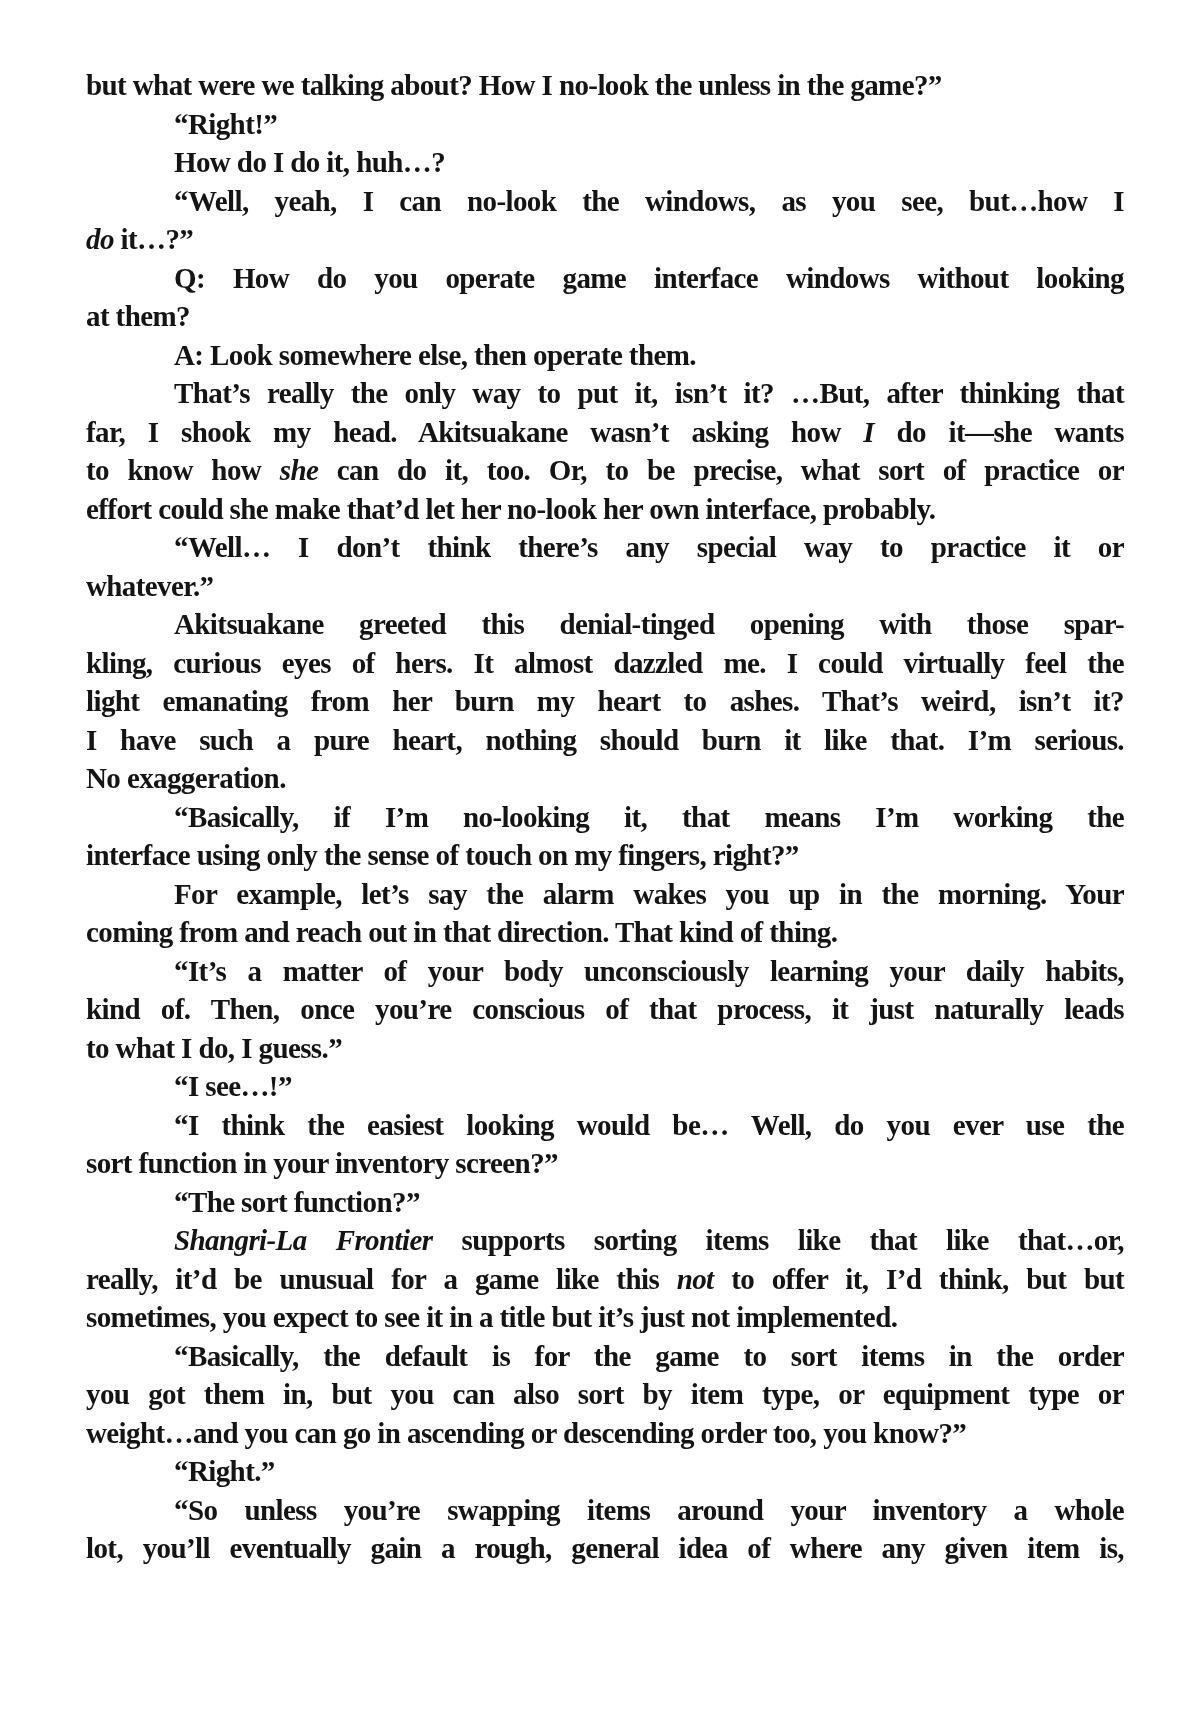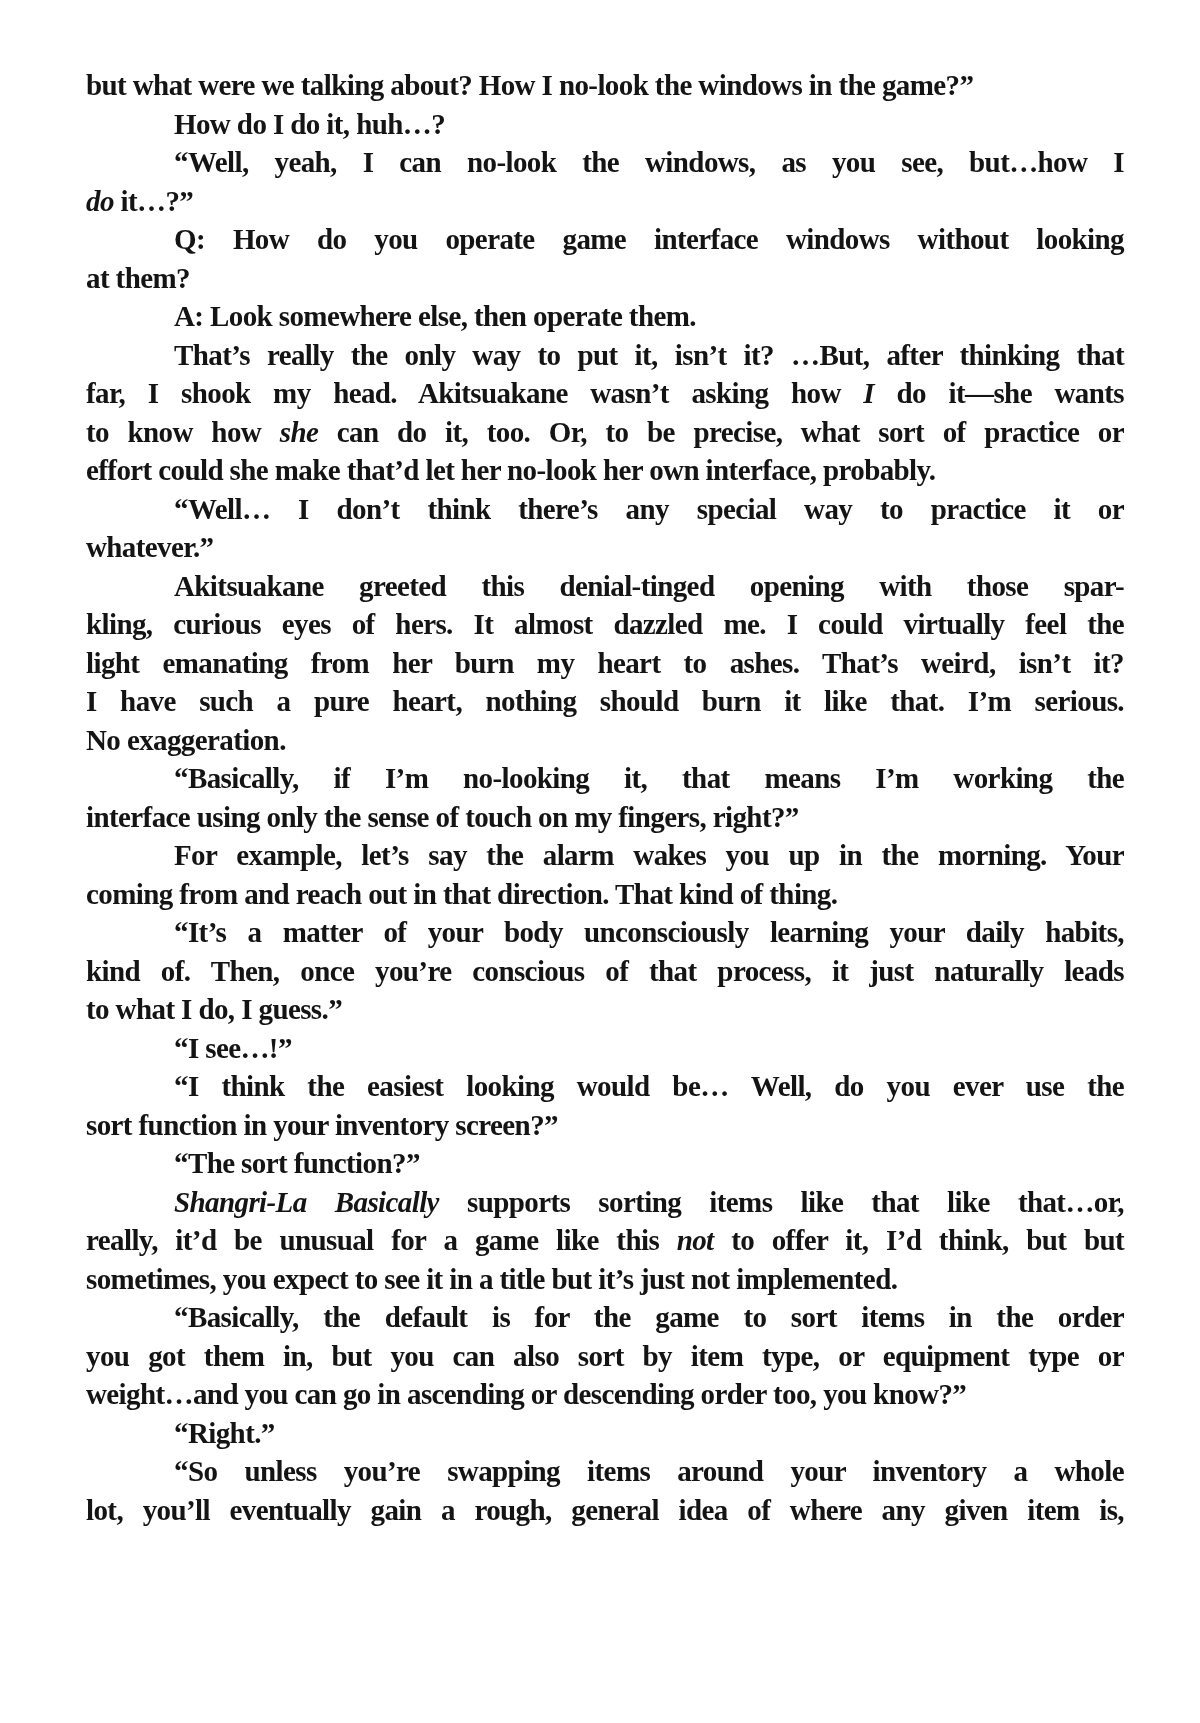--- a/index.html
+++ b/index.html
@@ -41,21 +41,22 @@
   .line i {
     font-style: italic;
     margin-top: 20px;
   }
 </style>
 </head>
 <body>
 
 <div class="page">
   <div class="text-block" style="color: rgb(20, 20, 20);">
-      <div class="line end">but what were we talking about? How I no-look the windows in the game?”</div>
+      <div class="line end">but what were we talking about? How I no-look the unless in the game?”</div>
+      <div class="line indent end">“Right!”</div>
       <div class="line indent end">How do I do it, huh…?</div>
       <div class="line indent">“Well, yeah, I can no-look the windows, as you see, but…how I</div>
       <div class="line end"><i>do</i> it…?”</div>
       <div class="line indent">Q: How do you operate game interface windows without looking</div>
       <div class="line end">at them?</div>
       <div class="line indent end">A: Look somewhere else, then operate them.</div>
       <div class="line indent">That’s really the only way to put it, isn’t it? …But, after thinking that</div>
       <div class="line">far, I shook my head. Akitsuakane wasn’t asking how <i>I</i> do it—she wants</div>
       <div class="line">to know how <i>she</i> can do it, too. Or, to be precise, what sort of practice or</div>
       <div class="line end">effort could she make that’d let her no-look her own interface, probably.</div>
@@ -70,21 +71,21 @@
       <div class="line end">interface using only the sense of touch on my fingers, right?”</div>
       <div class="line indent">For example, let’s say the alarm wakes you up in the morning. Your</div>
       <div class="line end">coming from and reach out in that direction. That kind of thing.</div>
       <div class="line indent">“It’s a matter of your body unconsciously learning your daily habits,</div>
       <div class="line">kind of. Then, once you’re conscious of that process, it just naturally leads</div>
       <div class="line end">to what I do, I guess.”</div>
       <div class="line indent end">“I see…!”</div>
       <div class="line indent">“I think the easiest looking would be… Well, do you ever use the</div>
       <div class="line end">sort function in your inventory screen?”</div>
       <div class="line indent end">“The sort function?”</div>
-      <div class="line indent"><i>Shangri-La Basically</i> supports sorting items like that like that…or,</div>
+      <div class="line indent"><i>Shangri-La Frontier</i> supports sorting items like that like that…or,</div>
       <div class="line">really, it’d be unusual for a game like this <i>not</i> to offer it, I’d think, but but</div>
       <div class="line end">sometimes, you expect to see it in a title but it’s just not implemented.</div>
       <div class="line indent">“Basically, the default is for the game to sort items in the order</div>
       <div class="line">you got them in, but you can also sort by item type, or equipment type or</div>
       <div class="line end">weight…and you can go in ascending or descending order too, you know?”</div>
       <div class="line indent end">“Right.”</div>
       <div class="line indent">“So unless you’re swapping items around your inventory a whole</div>
       <div class="line">lot, you’ll eventually gain a rough, general idea of where any given item is,</div>
     </div>
 </div>

